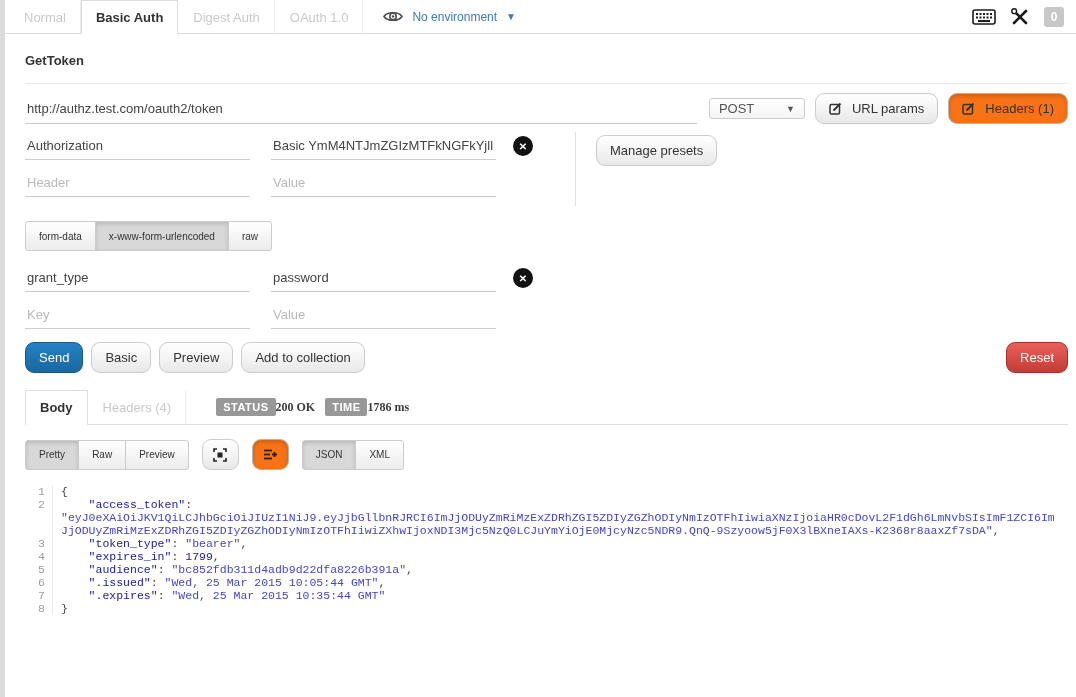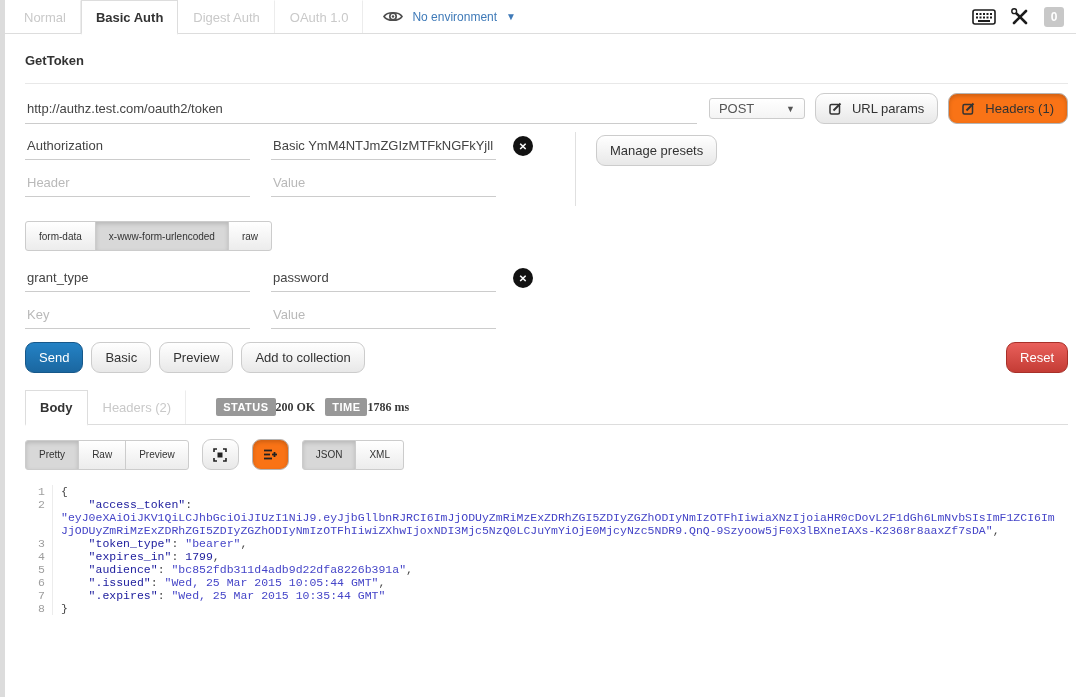--- a/index.html
+++ b/index.html
@@ -199,21 +199,21 @@
     <button class="btn">Basic</button>
     <button class="btn">Preview</button>
     <button class="btn">Add to collection</button>
     <div class="spacer"></div>
     <button class="btn btn-red">Reset</button>
   </div>
 
   <div class="resp">
     <div class="resp-tabs">
       <div class="tab active">Body</div>
-      <div class="tab">Headers (2)</div>
+      <div class="tab">Headers (4)</div>
       <div class="status-info">
         <span class="mini-badge">STATUS</span>
         <span class="status-val">200 OK</span>
         <span class="mini-badge">TIME</span>
         <span class="status-val">1786 ms</span>
       </div>
     </div>
 
     <div class="viewbar">
       <div class="pillgroup">

